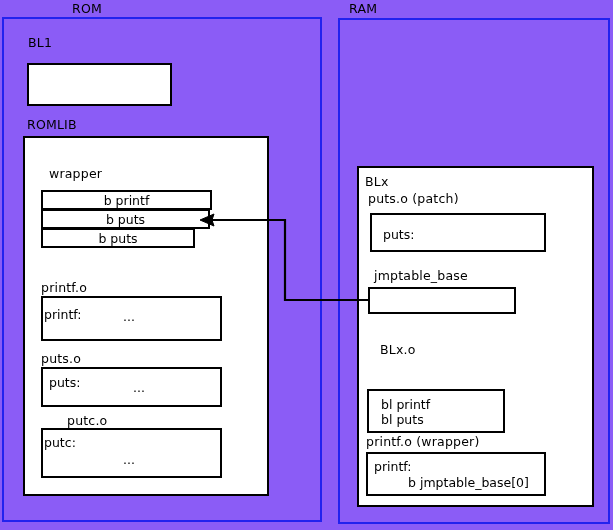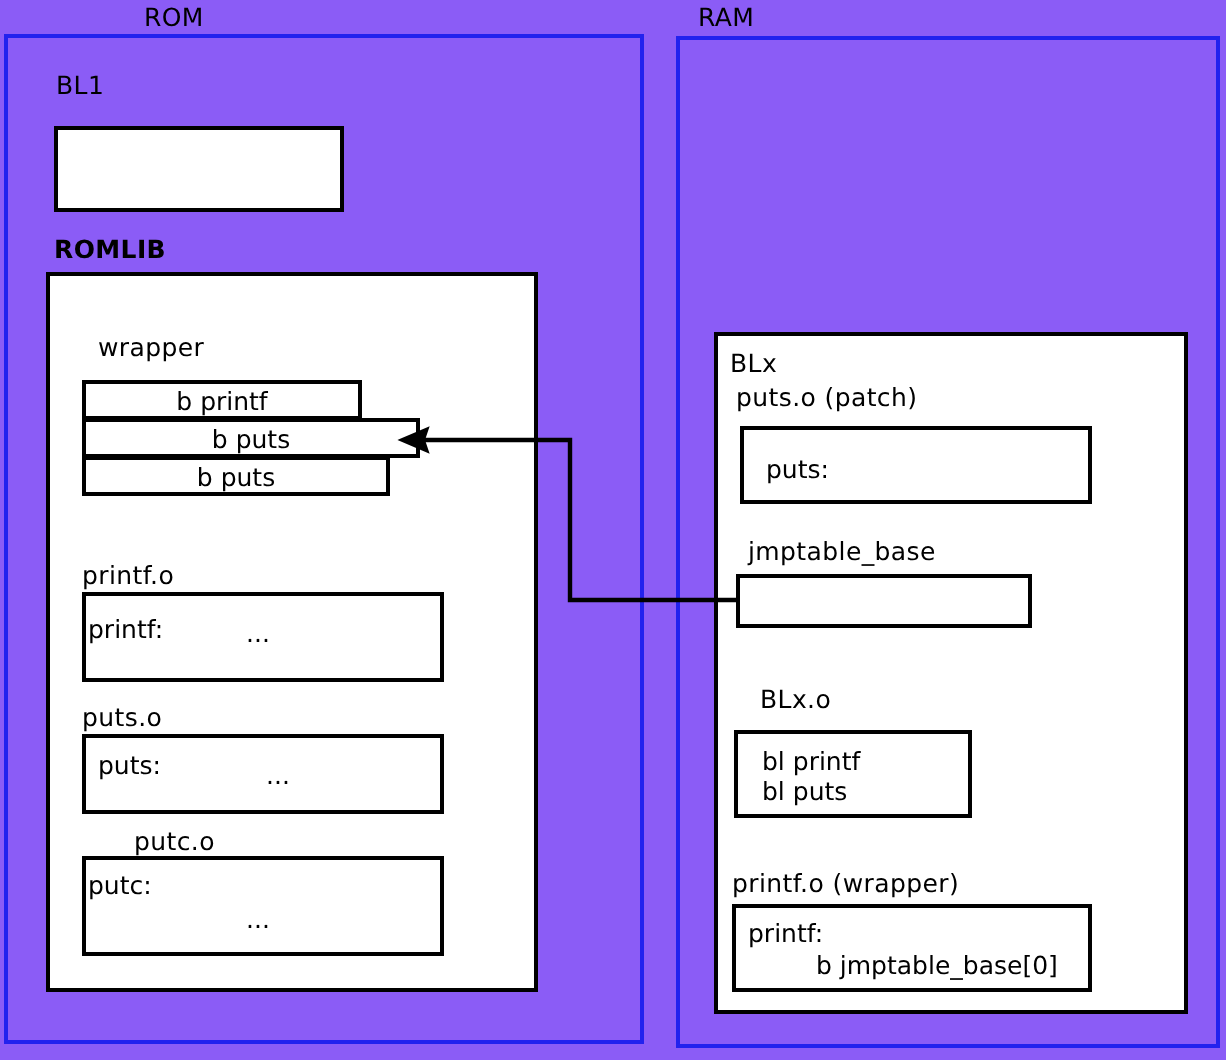--- a/index.html
+++ b/index.html
@@ -65,26 +65,26 @@
 <div id="canvas">
 
   <div class="lbl" style="left:72px; top:2px;">ROM</div>
   <div class="region" style="left:2px; top:17px; width:320px; height:505px;"></div>
 
   <div class="lbl" style="left:28px; top:36px;">BL1</div>
   <div class="box" style="left:27px; top:63px; width:145px; height:43px;">
     <div class="celltext" style="left:6px; top:6px;"></div>
   </div>
 
-  <div class="lbl" style="left:27px; top:118px;font-weight:bold;">ROMLIB</div>
+  <div class="lbl" style="left:27px; top:118px;">ROMLIB</div>
   <div class="box" style="left:23px; top:136px; width:246px; height:360px;"></div>
 
   <div class="lbl" style="left:49px; top:167px;">wrapper</div>
 
-  <div class="box" style="left:41px; top:190px; width:140px; height:20px;">
+  <div class="box" style="left:41px; top:190px; width:171px; height:20px;">
     <div class="celltext center" style="top:2px;">b printf</div>
   </div>
   <div class="box" style="left:41px; top:209px; width:169px; height:20px;text-decoration:underline;">
     <div class="celltext center" style="top:2px;">b puts</div>
   </div>
   <div class="box" style="left:41px; top:228px; width:154px; height:20px;">
     <div class="celltext center" style="top:2px;">b puts</div>
   </div>
 
   <div class="lbl" style="left:41px; top:281px;">printf.o</div>
@@ -115,21 +115,21 @@
   <div class="box" style="left:370px; top:213px; width:176px; height:39px;">
     <div class="celltext" style="left:11px; top:13px;">puts:</div>
   </div>
 
   <div class="lbl" style="left:374px; top:269px;">jmptable_base</div>
   <div class="box" style="left:368px; top:287px; width:148px; height:27px;">
     <div class="celltext" style="left:6px; top:6px;"></div>
   </div>
 
   <div class="lbl" style="left:367px; top:343px;margin-left:13px;">BLx.o</div>
-  <div class="box" style="left:367px; top:365px; width:119px; height:44px;">
+  <div class="box" style="left:367px; top:389px; width:138px; height:44px;">
     <div class="celltext" style="left:12px; top:7px;">bl printf</div>
     <div class="celltext" style="left:12px; top:22px;">bl puts</div>
   </div>
 
   <div class="lbl" style="left:366px; top:435px;">printf.o (wrapper)</div>
   <div class="box" style="left:366px; top:452px; width:180px; height:44px;">
     <div class="celltext" style="left:6px; top:6px;">printf:</div>
     <div class="celltext" style="left:40px; top:22px;">b jmptable_base[0]</div>
   </div>
 

